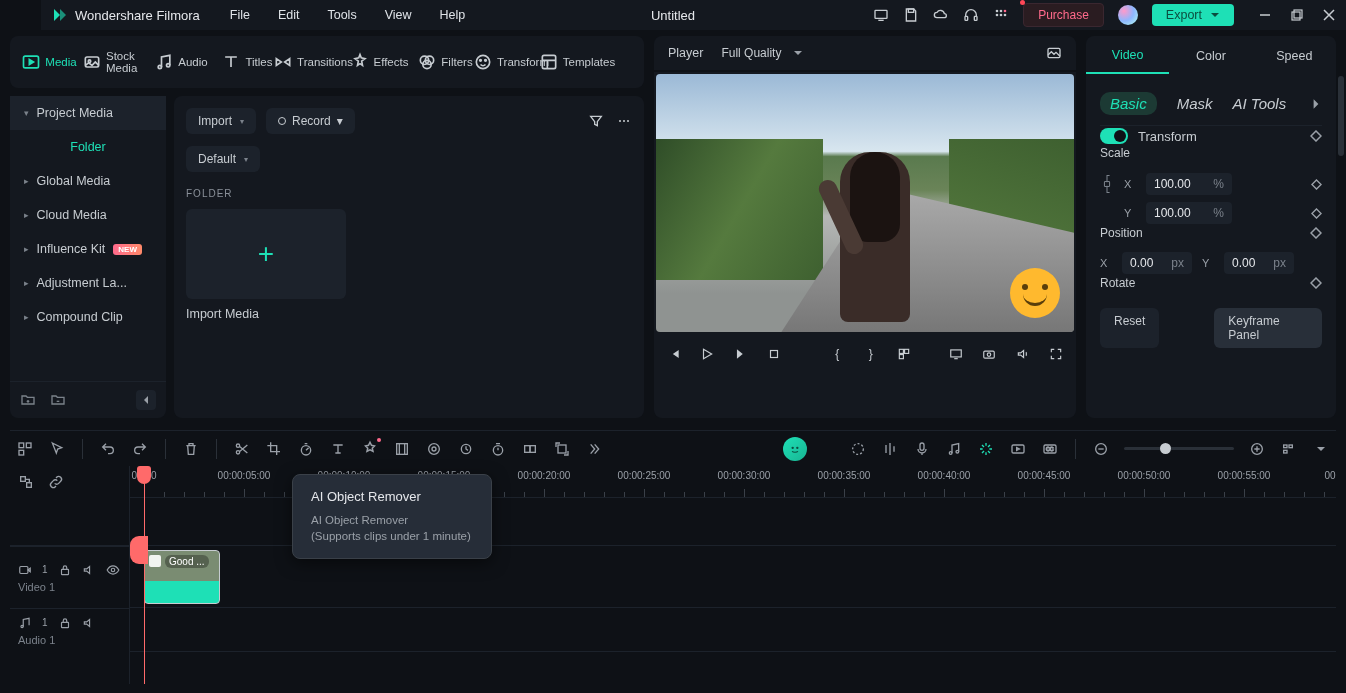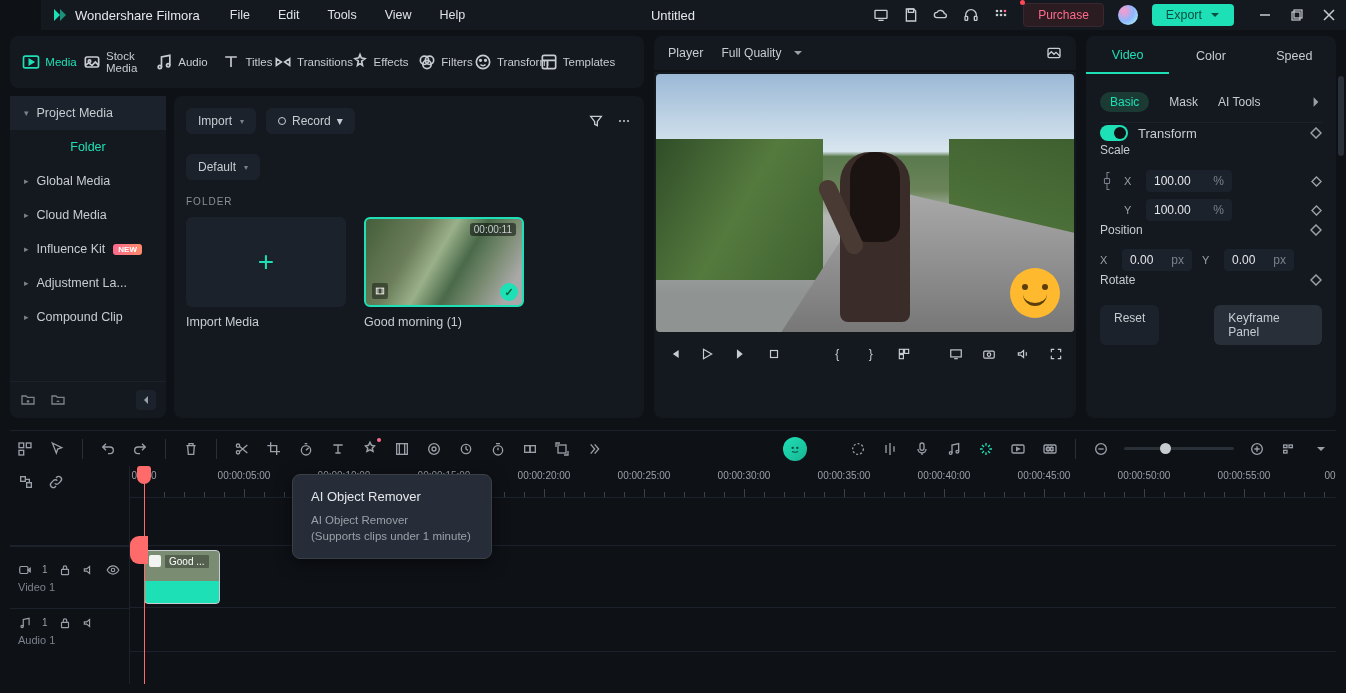--- a/index.html
+++ b/index.html
@@ -42,21 +42,21 @@
 
 
 .media-panel { position:absolute; top:96px; left:174px; width:470px; height:322px; background:#14181f; border-radius:8px; padding:12px; }
 .mp-row1 { display:flex; gap:10px; align-items:center; }
 .dd { background:#1c222b; padding:6px 12px; border-radius:6px; display:flex; align-items:center; gap:8px; cursor:pointer; font-size:12px; }
 .dd .chev { font-size:8px; color:#7b828b; }
 .rec-btn { background:#1c222b; padding:6px 12px; border-radius:6px; display:flex; align-items:center; gap:6px; cursor:pointer; font-size:12px; }
 .rec-dot { width:8px; height:8px; border:1.5px solid #c7ccd1; border-radius:50%; }
 .mp-row1-right { margin-left:auto; display:flex; gap:12px; align-items:center; }
 .mp-row1-right .ico { width:16px; height:16px; color:#c7ccd1; cursor:pointer; }
-.mp-row2 { display:flex; gap:10px; margin-top:20px; }
+.mp-row2 { display:flex; gap:10px; margin-top:12px; }
 .search-box { flex:1; background:#1c222b; border-radius:6px; padding:6px 10px; display:flex; align-items:center; gap:8px; }
 .search-box input { background:transparent; border:none; outline:none; color:#c7ccd1; font-size:12px; flex:1; }
 .folder-label { margin-top:16px; font-size:10px; letter-spacing:1px; color:#8a9099; }
 .media-grid { margin-top:10px; display:flex; gap:18px; }
 .media-card { width:160px; }
 .thumb { width:160px; height:90px; background:#1c222b; border-radius:6px; display:flex; align-items:center; justify-content:center; position:relative; overflow:hidden; }
 .thumb.import { cursor:pointer; }
 .plus-lg { font-size:28px; color:#1ee0b6; font-weight:200; }
 .thumb.clip { border:2px solid #1ee0b6; background:linear-gradient(120deg,#455e3b 0%,#6b7d5a 30%,#9ab08a 45%,#4a6a4a 60%,#7a8c72 75%,#A9A9A9 90%); }
 .clip-dur { position:absolute; top:4px; right:6px; background:rgba(0,0,0,.5); padding:1px 4px; border-radius:3px; font-size:10px; }
@@ -88,21 +88,21 @@
 .player-ctrls { height:40px; display:flex; align-items:center; padding:0 12px; gap:18px; }
 .player-ctrls .ico { width:16px; height:16px; color:#c7ccd1; cursor:pointer; display:flex; align-items:center; justify-content:center; }
 .player-ctrls .spacer { flex:1; }
 
 
 .insp-tabs { position:absolute; top:36px; left:1086px; width:250px; height:40px; background:#14181f; border-radius:8px 8px 0 0; display:flex; align-items:center; }
 .insp-tab { flex:1; text-align:center; font-size:12.5px; cursor:pointer; color:#c7ccd1; padding:10px 0; }
 .insp-tab.active { color:#1ee0b6; border-bottom:2px solid #1ee0b6; }
 .inspector { position:absolute; top:76px; left:1086px; width:250px; height:342px; background:#14181f; border-radius:0 0 8px 8px; padding:10px 14px; }
 .sub-tabs { display:flex; gap:20px; align-items:center; padding:6px 0 10px; border-bottom:1px solid #1c222b; }
-.sub-tab { font-size:12px; color:#c7ccd1; cursor:pointer; }
+.sub-tab { font-size:15px; color:#c7ccd1; cursor:pointer;font-style:italic; }
 .sub-tab.active { color:#1ee0b6; background:#1c3a34; padding:3px 10px; border-radius:10px; }
 .sub-more { margin-left:auto; cursor:pointer; }
 .sect { margin-top:2px; }
 .sect-head { display:flex; align-items:center; gap:10px; }
 .toggle { width:28px; height:16px; background:#1ee0b6; border-radius:8px; position:relative; cursor:pointer; }
 .toggle::after { content:""; position:absolute; top:2px; right:2px; width:12px; height:12px; background:#0e1116; border-radius:50%; }
 .sect-title { font-size:13px; }
 .keyf { margin-left:auto; cursor:pointer; }
 .field-row { display:flex; align-items:center; gap:10px; margin-top:12px; }
 .field-lbl { font-size:12px; color:#c7ccd1; flex:0 0 64px; }
@@ -142,21 +142,21 @@
 .ruler-lbl { position:absolute; top:4px; font-size:10px; color:#9aa0a8; transform:translateX(-50%); }
 .tick { position:absolute; bottom:0; width:1px; height:5px; background:#3a4048; }
 .tick.major { height:8px; }
 .playhead-handle { position:absolute; top:0; width:14px; height:18px; background:#ff6a6a; border-radius:3px 3px 7px 7px; transform:translateX(-50%); z-index:3; }
 .playhead-line { position:absolute; top:0; width:1px; height:218px; background:#ff6a6a; z-index:2; }
 .orange-marker { position:absolute; top:70px; width:18px; height:28px; background:#ff6a6a; border-radius:9px 0 0 9px; z-index:1; }
 .track-row { height:62px; border-bottom:1px solid #1c222b; position:relative; }
 .track-row.audio { height:44px; }
 .spacer-row { height:48px; border-bottom:1px solid #1c222b; }
 .clip-block { position:absolute; top:4px; height:54px; background:#1ee0b6; background:linear-gradient(to bottom,#7a8c72 0%,#7a8c72 58%,#1ee0b6 58%,#1ee0b6 100%); border:1.5px solid #c7ccd1; border-radius:4px; }
-.clip-block .clip-lbl { position:absolute; top:4px; left:20px; font-size:10px; color:#fff; background:rgba(0,0,0,.3); padding:1px 4px; border-radius:1px; }
+.clip-block .clip-lbl { position:absolute; top:4px; left:20px; font-size:10px; color:#fff; background:rgba(0,0,0,.3); padding:1px 4px; border-radius:6px; }
 .clip-block .play-ic { position:absolute; top:4px; left:4px; width:12px; height:12px; background:rgba(255,255,255,.9); border-radius:2px; }
 
 
 .tooltip { position:absolute; top:474px; left:292px; background:#262d38; border:1px solid #3a4048; border-radius:8px; padding:14px 18px; width:200px; z-index:10; box-shadow:0 4px 16px rgba(0,0,0,.5); }
 .tooltip .tt-title { font-size:13px; color:#e5e7eb; margin-bottom:8px; }
 .tooltip .tt-body { font-size:11.5px; color:#9aa0a8; line-height:1.4; }
 
 svg { display:block; }
 </style>
 </head>
@@ -408,33 +408,20 @@
         <span class="chev">▾</span>
       </div>
   </div>
   <div class="folder-label">FOLDER</div>
   <div class="media-grid">
     <div class="media-card">
       <div class="thumb import">
           <span class="plus-lg">+</span>
         </div>
       <div class="card-title">Import Media</div>
-    </div>
-    <div class="media-card">
-      <div class="thumb clip">
-        <div class="clip-dur">00:00:11</div>
-        <div class="clip-type-ic">
-            <svg width="10" height="10" viewBox="0 0 24 24" fill="none" stroke="#fff" stroke-width="2">
-              <rect x="3" y="5" width="18" height="14"></rect>
-              <path d="M7 5v14M17 5v14"></path>
-            </svg>
-          </div>
-        <div class="clip-check">✓</div>
-      </div>
-      <div class="card-title">Good morning (1)</div>
     </div>
   </div>
 </div>
 
 <div class="player-bar">
   <span class="lbl">Player</span>
   <div class="quality">
       <span>Full Quality</span>
       <svg width="10" height="10" viewBox="0 0 10 10">
         <path fill="#9aa0a8" d="M1 3l4 4 4-4z"></path>

